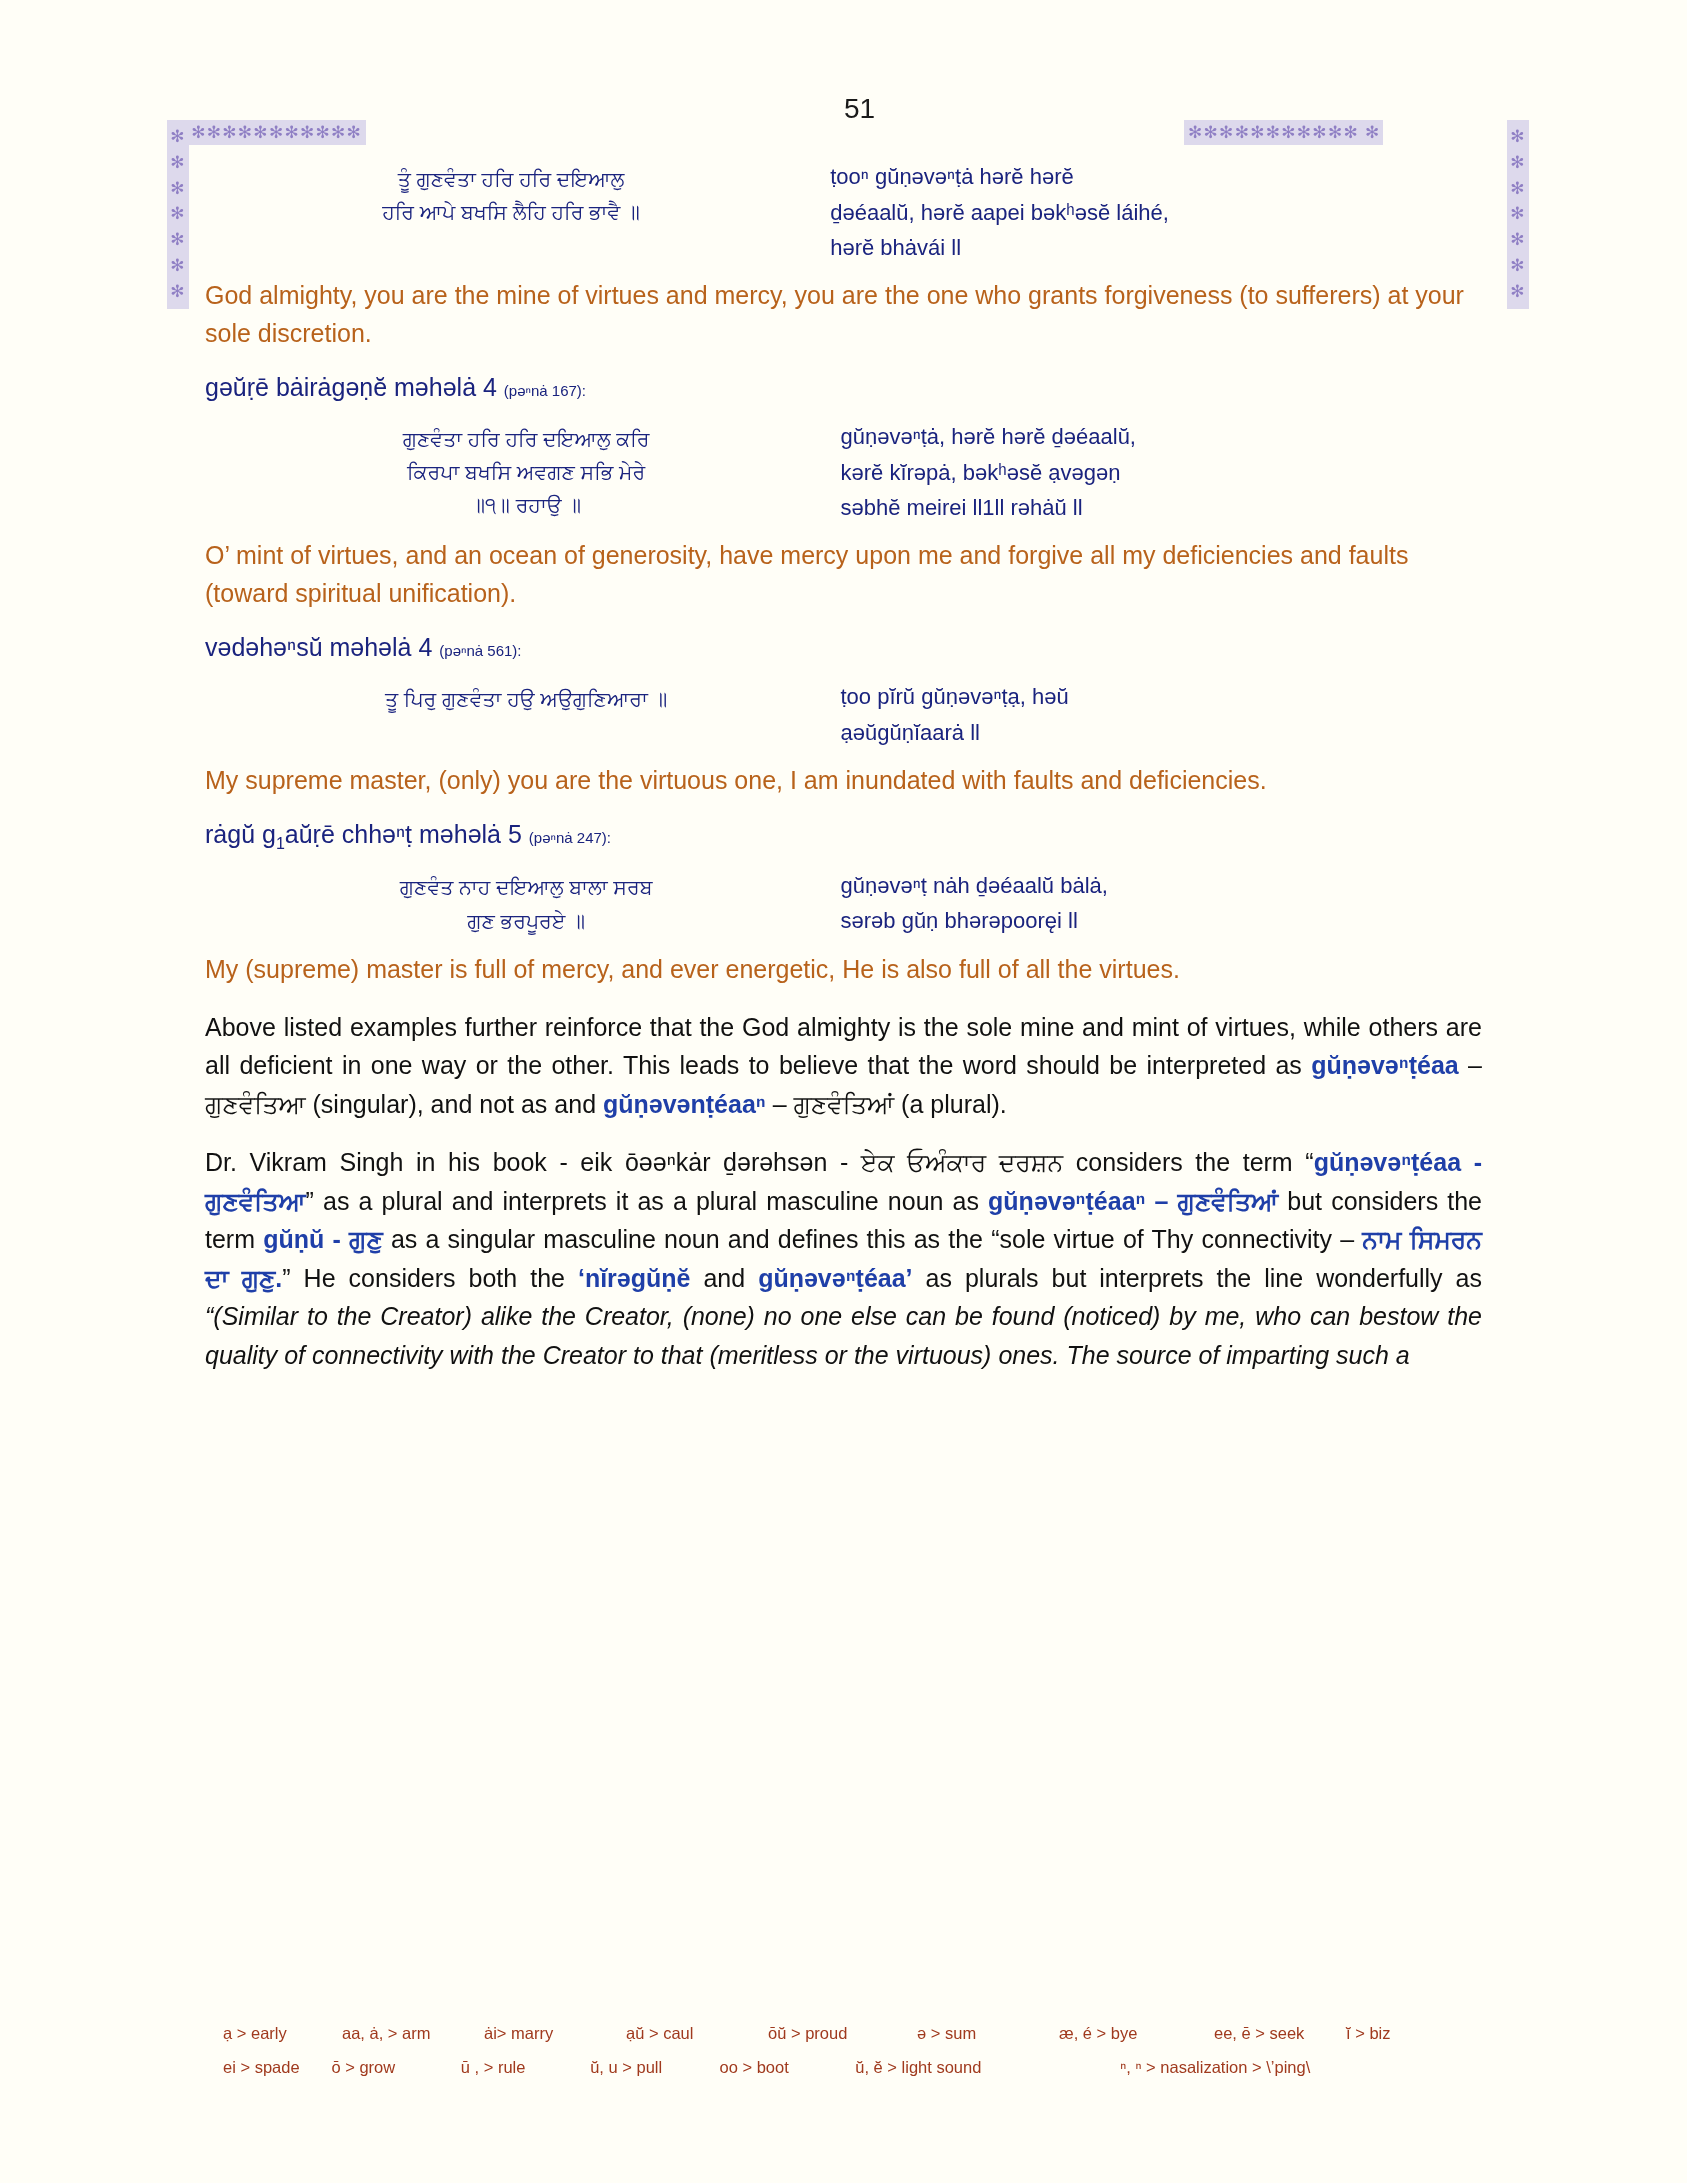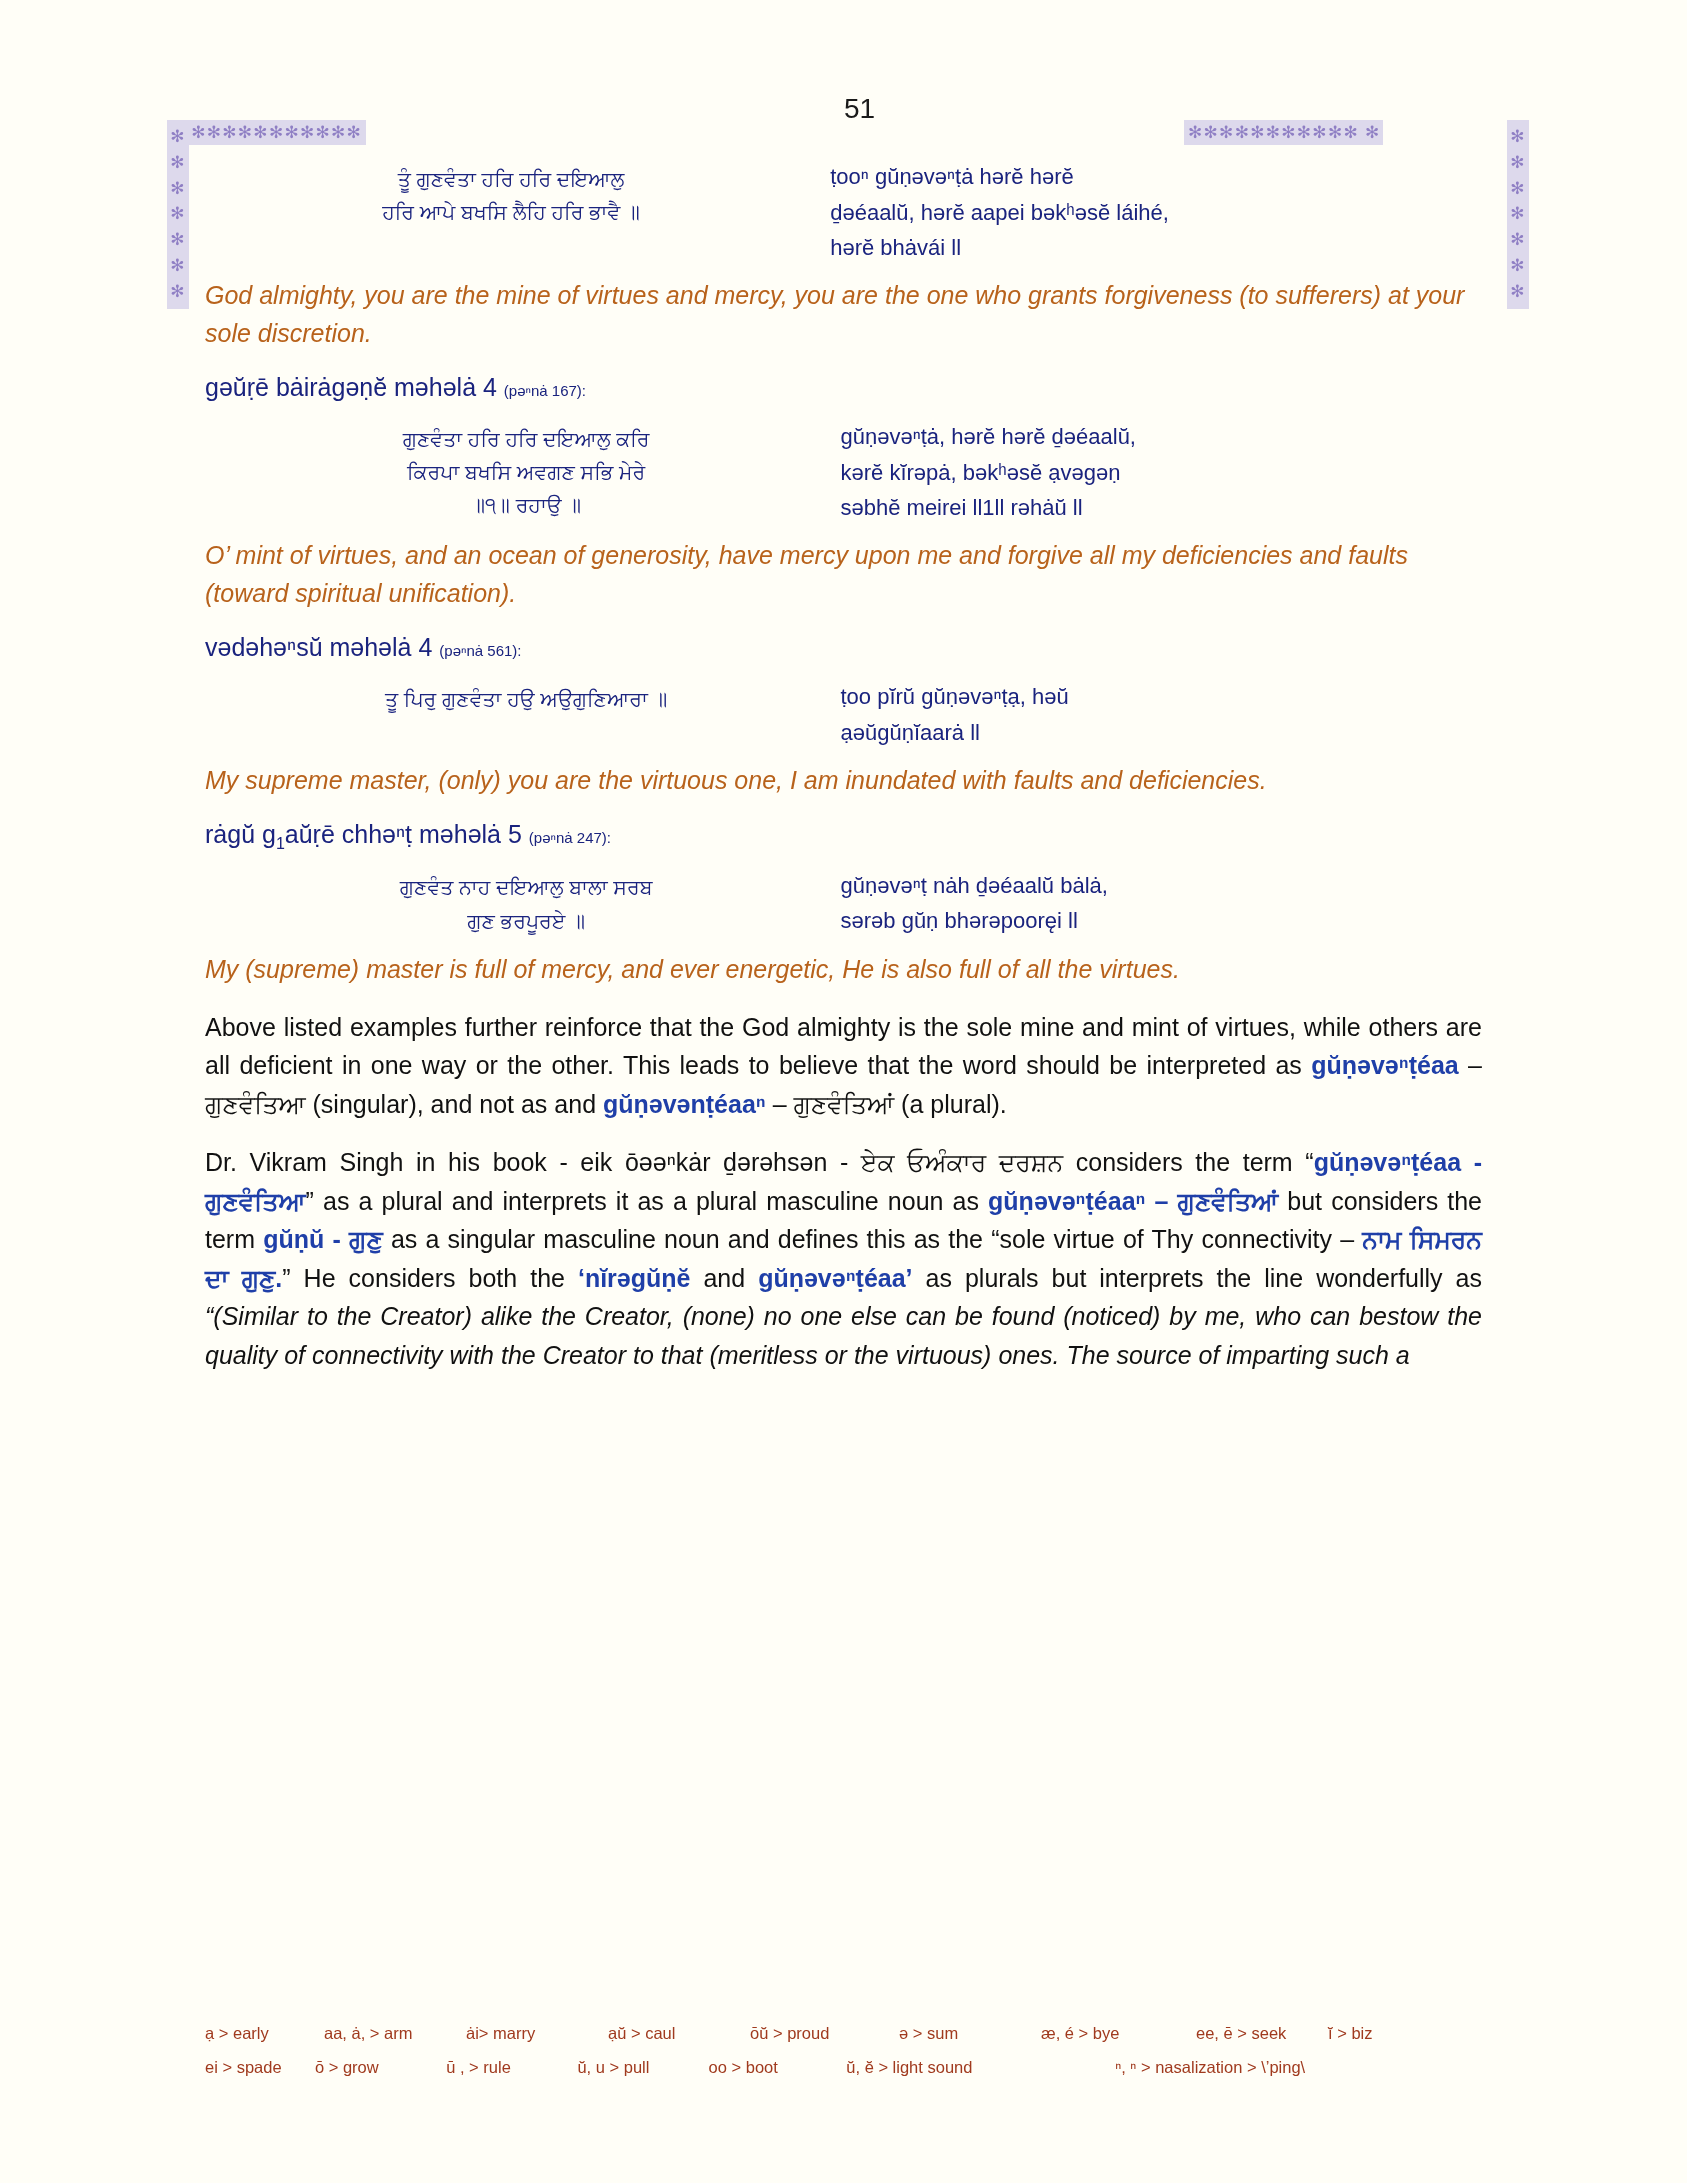--- a/index.html
+++ b/index.html
@@ -99,21 +99,20 @@
     width: 655px;
     font-size: 22px;
     color: #1a237e;
     line-height: 1.62;
     padding-left: 13.2px;
   }
   .verse.indent .gurmukhi { padding-left: 20px; }
 
   .meaning {
     font-size: 25px;
-    font-style: italic;
     color: #b8621b;
     line-height: 1.52;
     margin: 10.6px 0 17px 0;
   }
   .ref {
     font-size: 25px;
     color: #1a237e;
     line-height: 1.5;
     margin: 2.6px 0 12px 0;
   }
@@ -143,21 +142,21 @@
     color: #a03a1e;
     font-size: 16.5px;
   }
   .footer-row {
     display: flex;
     margin-bottom: 14.6px;
   }
   .footer-row span {
     display: inline-block;
   }
-  .c-0 { width: 119px; }
+  .c-0 { width: 119px; margin-left: 18px; }
   .c-1 { width: 142px; }
   .c-2 { width: 142px; }
   .c-3 { width: 142px; }
   .c-4 { width: 149px; }
   .c-5 { width: 142px; }
   .c-6 { width: 155px; }
   .c-7 { width: 132px; }
   .c-8 { width: 132px; }
 </style>
 </head>

